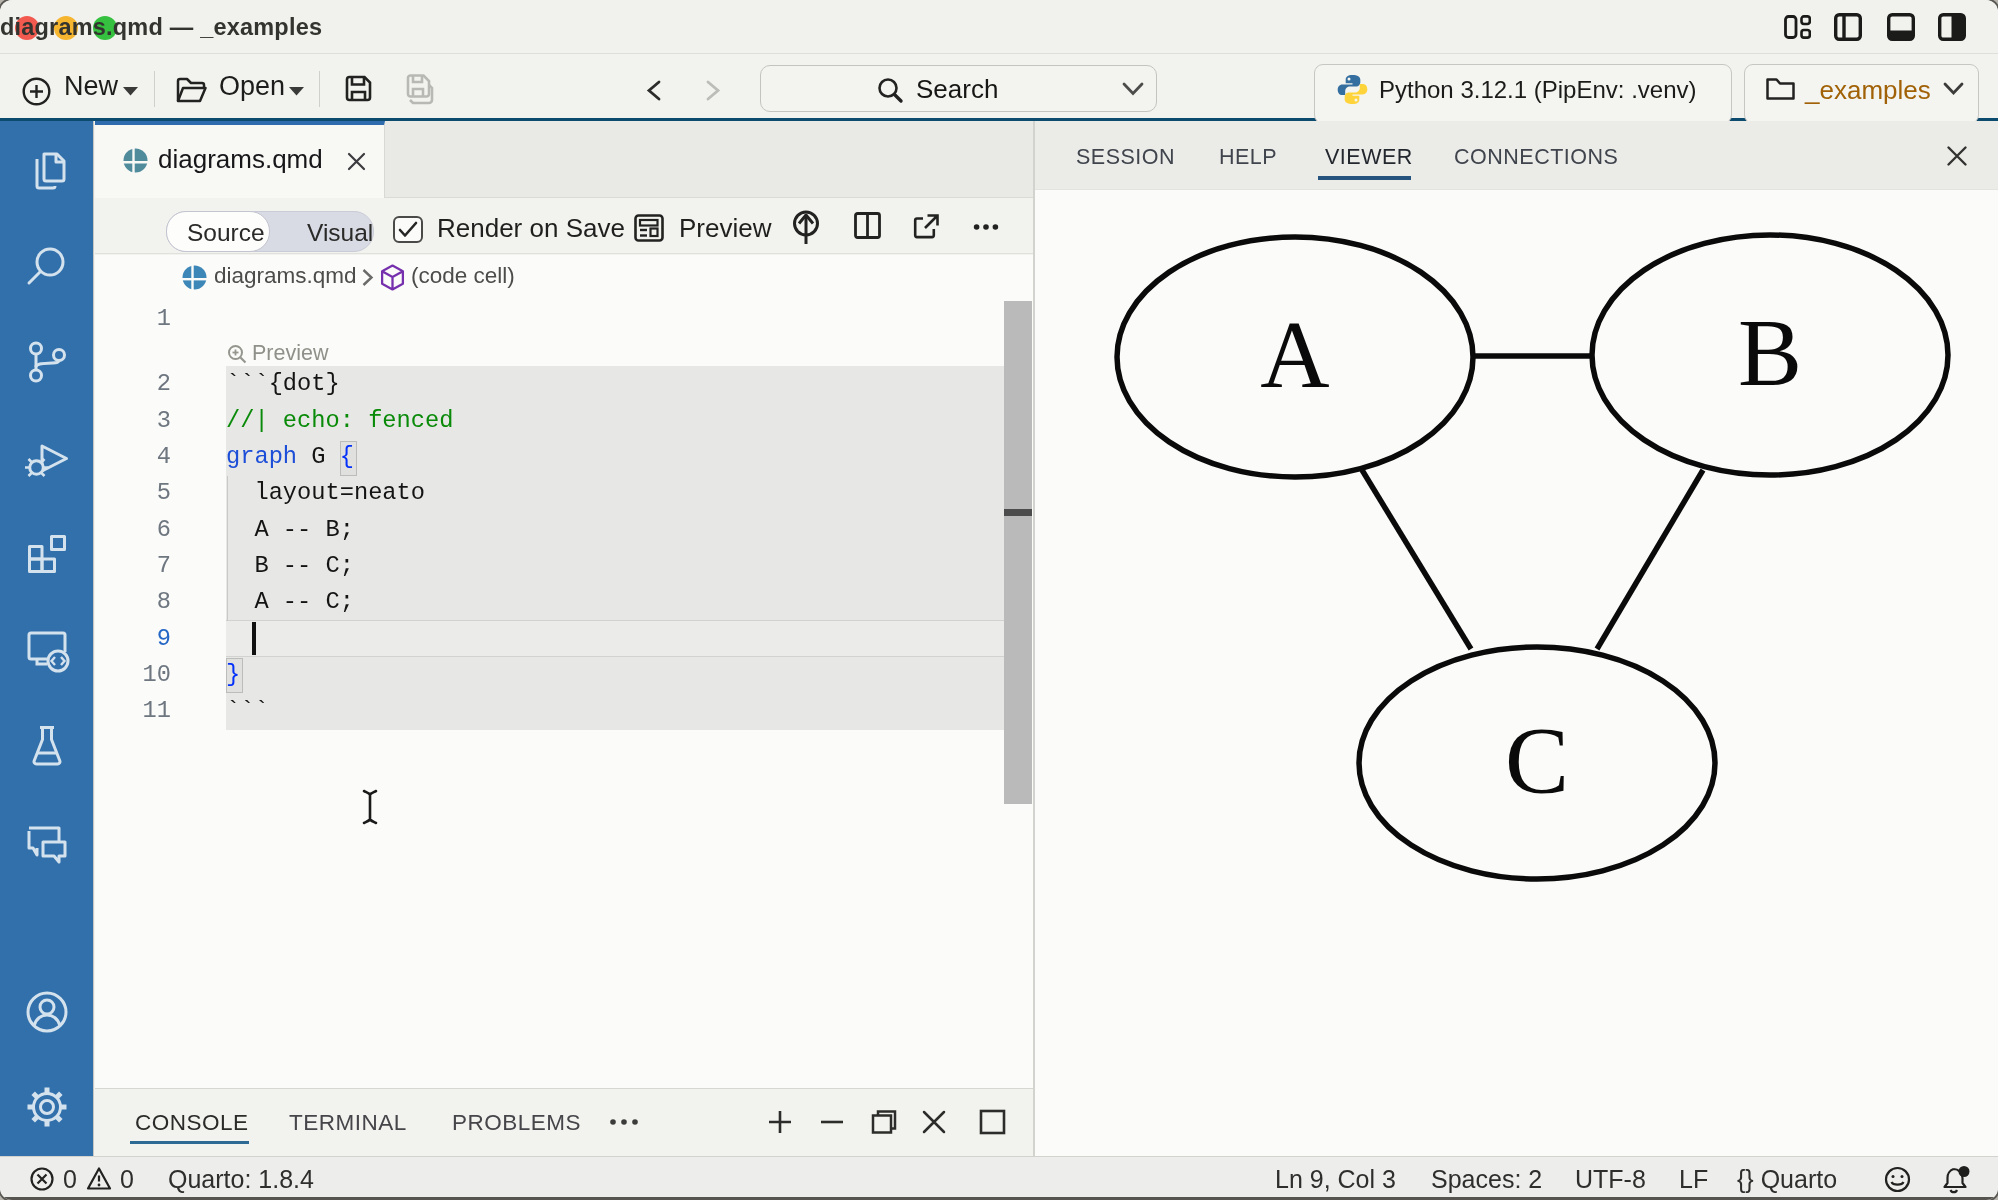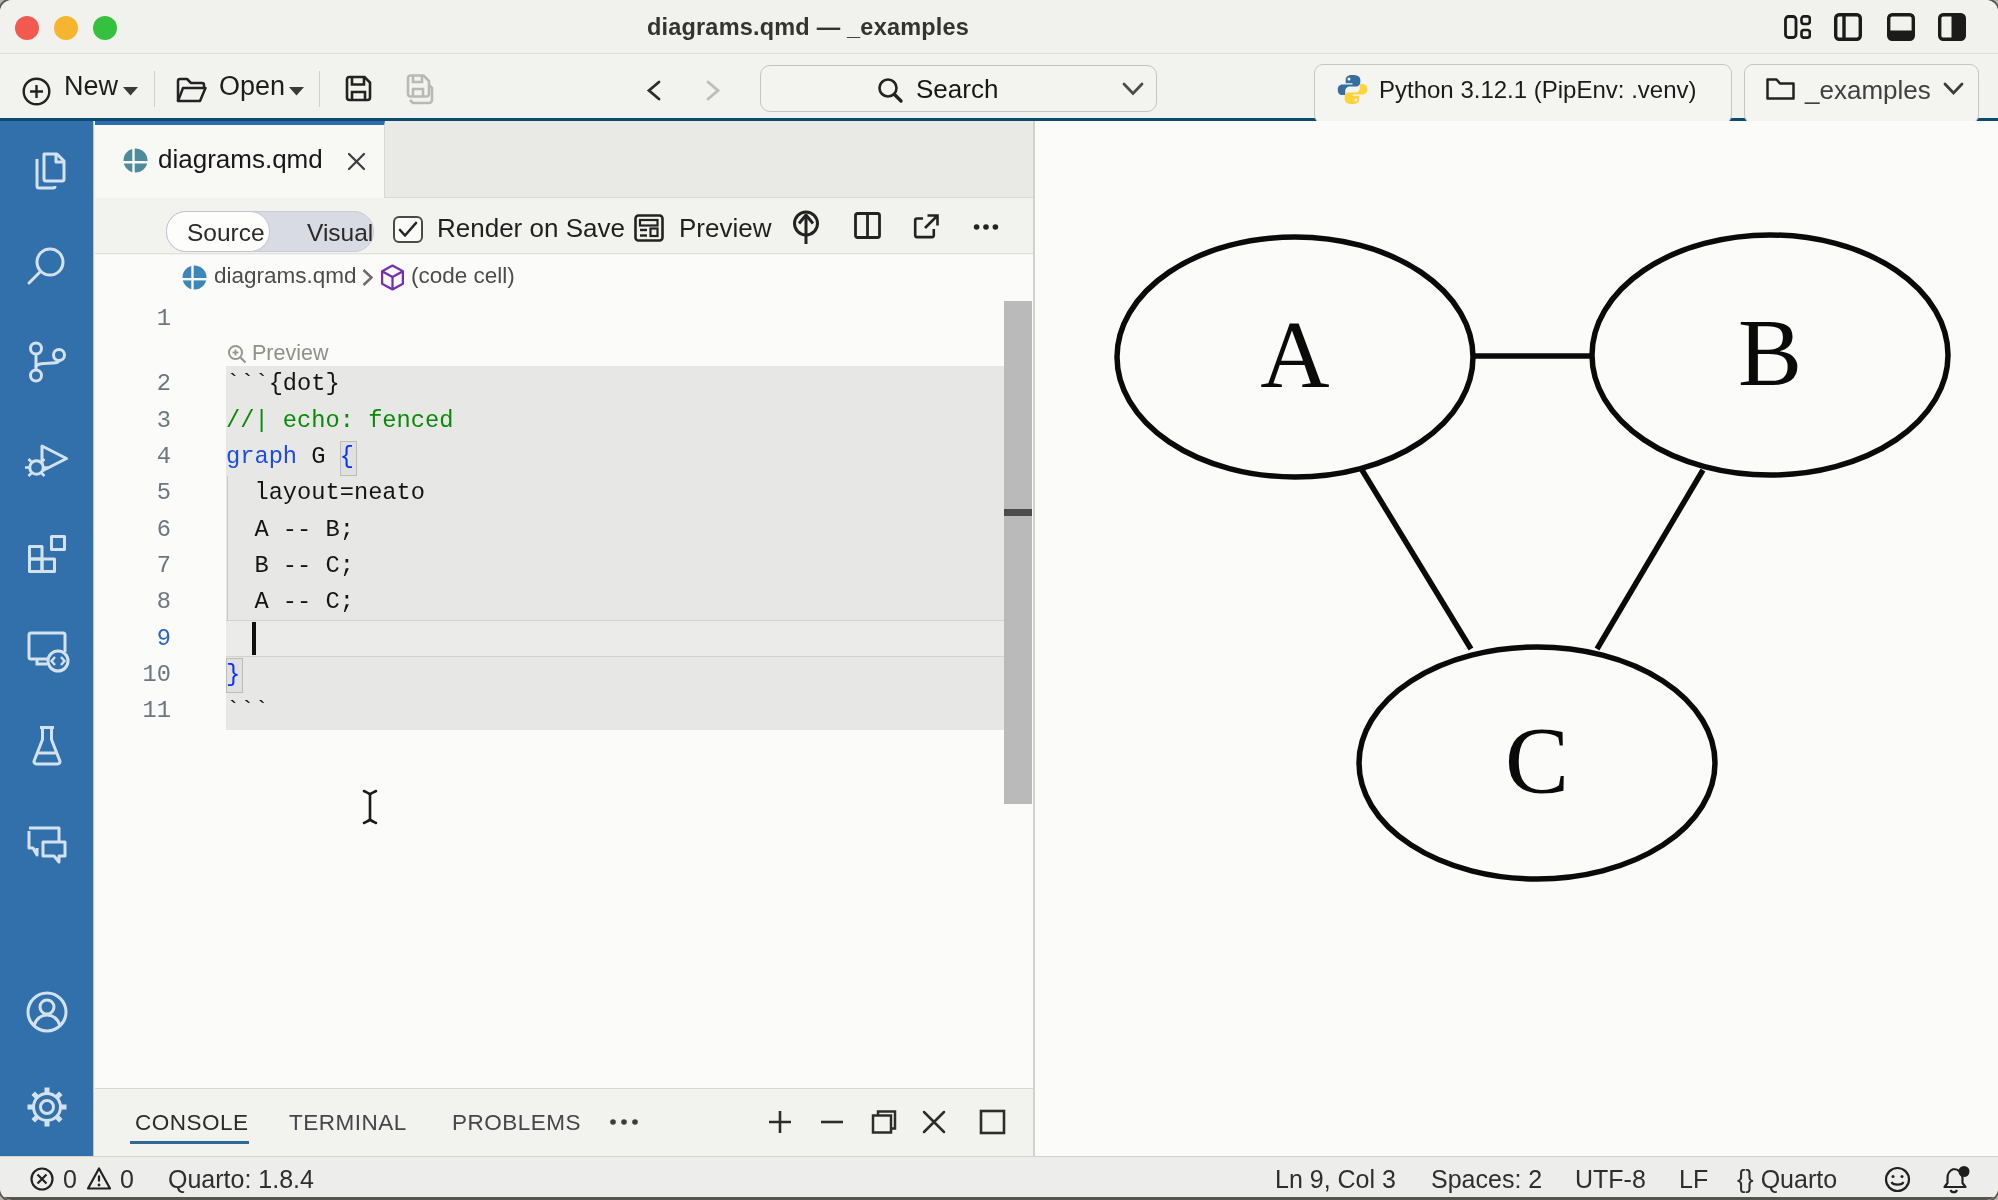--- a/index.html
+++ b/index.html
@@ -4,21 +4,21 @@
 <style>
   * { margin:0; padding:0; box-sizing:border-box; }
   html,body { width:1998px; height:1200px; overflow:hidden; }
   body { background:#b5b3ac; font-family:"Liberation Sans", sans-serif; }
   .win { position:absolute; inset:0; border-radius:12px; overflow:hidden; background:#f2f2ef; outline:2px solid #5a5852; }
   .abs { position:absolute; }
 
   
   .titlebar { position:absolute; left:0; top:0; width:1998px; height:54px; background:#f1f1ee; border-bottom:1px solid #dededa; }
   .tl { position:absolute; top:16px; width:24px; height:24px; border-radius:50%; }
-  .title { position:absolute; top:14px; left:0; width:1616px; text-align:center; font-size:23.5px; font-weight:700; color:#33332f; letter-spacing:0.2px; }
+  .title { position:absolute; top:14px; left:0; width:1616px; text-align:left; font-size:23.5px; font-weight:700; color:#33332f; letter-spacing:0.2px; }
 
   
   .toolbar { position:absolute; left:0; top:55px; width:1998px; height:66px; background:#f2f2ef; border-bottom:3px solid #0c4a6e; }
   .tbtext { position:absolute; font-size:27px; color:#1d1d1b; top:16px; }
   .sep { position:absolute; top:16px; height:36px; width:1px; background:#cfcfcb; }
   .searchbox { position:absolute; left:760px; top:10px; width:397px; height:47px; border:1px solid #c3c3bf; border-radius:10px; background:#f3f3f0; }
   .pillbtn { position:absolute; top:9px; height:60px; border:1px solid #c6c6c2; border-radius:9px; background:#f4f4f1; }
 
   
   .sidebar { position:absolute; left:0; top:121px; width:94px; height:1035px; background:#3270ab; border-right:1px solid #c6c6c2; }
@@ -134,21 +134,21 @@
         <path d="M16.2 2 c-4.2 0-6.5 1.8-6.5 4.6 v3.6 h6.8 v1.3 H6.3 c-2.8 0-4.6 2.3-4.6 5.2 0 2.9 1.6 5.3 4.5 5.3 h3 v-3.9 c0-2.6 2.2-4.6 4.8-4.6 h6.4 c2.2 0 3.9-1.8 3.9-4 V6.6 C24.3 3.9 21.7 2 16.2 2 z M13 4.6 a1.5 1.5 0 1 1 0 3 a1.5 1.5 0 0 1 0-3 z" fill="#356f9f"></path>
         <path d="M16.8 31 c4.2 0 6.5-1.8 6.5-4.6 v-3.6 h-6.8 v-1.3 h10.2 c2.8 0 4.6-2.3 4.6-5.2 0-2.9-1.6-5.3-4.5-5.3 h-3 v3.9 c0 2.6-2.2 4.6-4.8 4.6 h-6.4 c-2.2 0-3.9 1.8-3.9 4 v2.9 C8.7 29.1 11.3 31 16.8 31 z M20 28.4 a1.5 1.5 0 1 1 0-3 a1.5 1.5 0 0 1 0 3 z" fill="#ffd43b"></path>
       </svg>
       <div class="abs" style="left:64px; top:11px; font-size:24px; color:#1b1b19; white-space:nowrap;">Python 3.12.1 (PipEnv: .venv)</div>
     </div>
 
     <div class="pillbtn" style="left:1744px; width:235px;">
       <svg class="abs" style="left:21px; top:12px;" width="29" height="24" viewBox="0 0 29 24">
         <path d="M1.5 21.5 V2.5 h9 l3.5 4 h13.5 v15 z" fill="none" stroke="#222220" stroke-width="2.5" stroke-linejoin="round"></path>
       </svg>
-      <div class="abs" style="left:60px; top:10px; font-size:26px; color:#404040; white-space:nowrap;">_examples</div>
+      <div class="abs" style="left:60px; top:10px; font-size:26px; color:#a16207; white-space:nowrap;">_examples</div>
       <svg class="abs" style="left:198px; top:17px;" width="21" height="14" viewBox="0 0 21 14">
           <path d="M2 2 L10.5 11 L19 2" fill="none" stroke="#3c3c3a" stroke-width="2.8" stroke-linecap="round"></path>
         </svg>
     </div>
   </div>
 
   <div class="sidebar" id="sidebar">
 
     <svg class="sbicon" style="top:26px;" viewBox="0 0 48 48">
       <g fill="none" stroke="#d4e2ee" stroke-width="3" stroke-linejoin="round">
@@ -372,20 +372,30 @@
       </svg>
     <svg class="abs" style="left:826px; top:20px;" width="26" height="26" viewBox="0 0 26 26">
         <path d="M3 3 L23 23 M23 3 L3 23" stroke="#2c2c2a" stroke-width="2.5" stroke-linecap="round"></path>
       </svg>
     <svg class="abs" style="left:884px; top:20px;" width="27" height="26" viewBox="0 0 27 26">
         <rect x="2" y="2" width="23" height="22" fill="none" stroke="#2c2c2a" stroke-width="2.6"></rect>
       </svg>
   </div>
 
   <div class="rightpane">
+    <div class="rphead" id="rphead">
+      <div class="rptab" style="left:41px;">SESSION</div>
+      <div class="rptab" style="left:184px;">HELP</div>
+      <div class="rptab" style="left:290px; color:#23272e;">VIEWER</div>
+      <div class="abs" style="left:283px; top:55px; width:93px; height:3.5px; background:#27547e;"></div>
+      <div class="rptab" style="left:419px;">CONNECTIONS</div>
+      <svg class="abs" style="left:911px; top:24px;" width="22" height="22" viewBox="0 0 22 22">
+        <path d="M2.5 2.5 L19.5 19.5 M19.5 2.5 L2.5 19.5" stroke="#333331" stroke-width="2.4" stroke-linecap="round"></path>
+      </svg>
+    </div>
     <svg id="viewer" class="abs" style="left:0px; top:69px;" width="963" height="966" viewBox="0 0 963 966">
       <g fill="none" stroke="#0a0a0a" stroke-width="5.5">
         <ellipse cx="260" cy="167" rx="178" ry="120"></ellipse>
         <ellipse cx="735" cy="165" rx="178" ry="120"></ellipse>
         <ellipse cx="502" cy="573" rx="178" ry="116"></ellipse>
         <line x1="438" y1="166" x2="557" y2="166"></line>
         <line x1="327" y1="280" x2="436" y2="459"></line>
         <line x1="668" y1="280" x2="562" y2="459"></line>
       </g>
       <g fill="#0a0a0a" font-family="Liberation Serif, serif" font-size="96px" text-anchor="middle">

